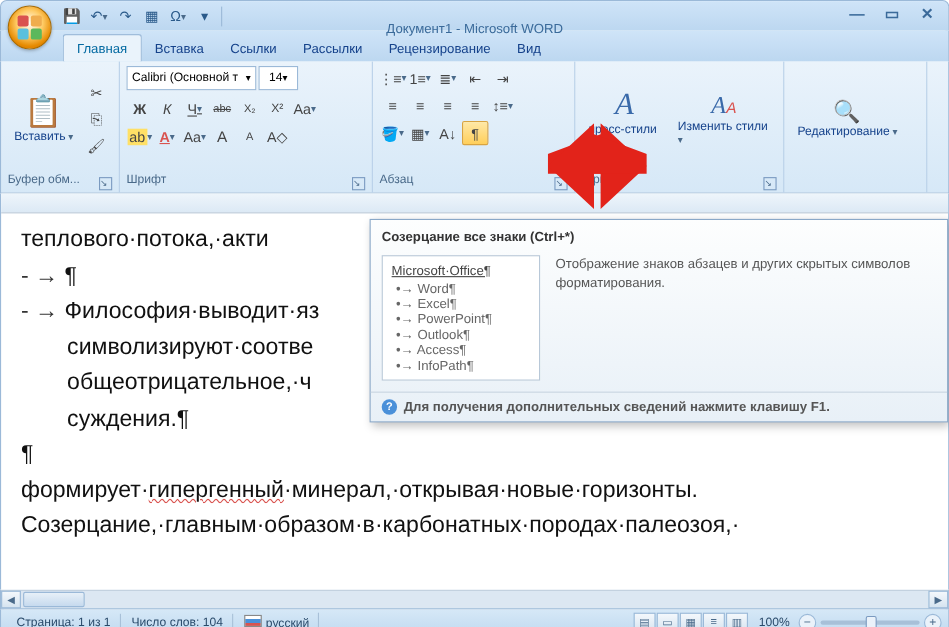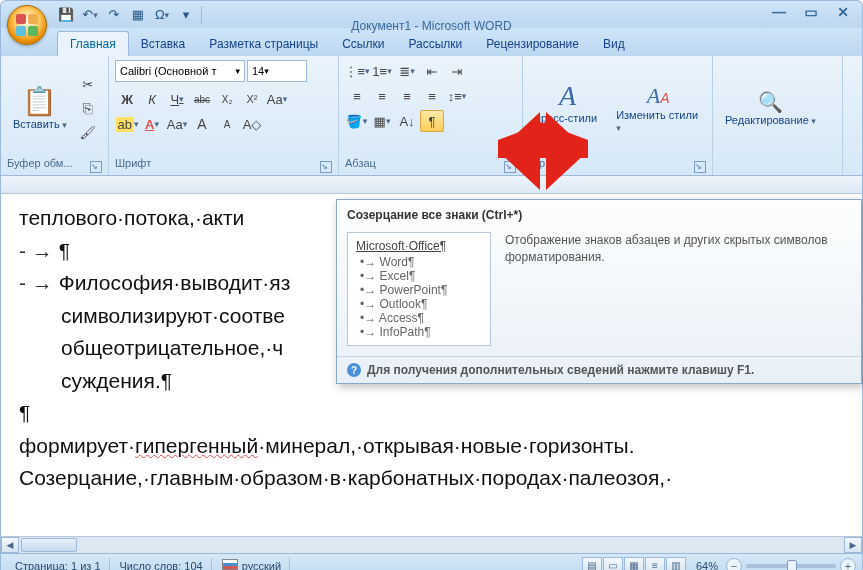--- a/index.html
+++ b/index.html
@@ -30,22 +30,22 @@
 .group-label .launcher{position:absolute;right:0;bottom:2px;width:12px;height:12px;border:1px solid #7a9ac0;font-size:8px;line-height:10px;color:#4a6a8a;}
 
 .bigbtn { display:flex; flex-direction:column; align-items:center; justify-content:center; padding:4px 6px; font-size:11px; color:#15428b; min-width:48px;}
 .bigbtn .ico{font-size:28px;line-height:1;}
 .bigbtn .lbl{margin-top:2px;}
 .smallcol{display:flex;flex-direction:column;gap:2px;justify-content:center;}
 .smallbtn{width:22px;height:22px;display:flex;align-items:center;justify-content:center;font-size:13px;color:#444;border:1px solid transparent;border-radius:2px;}
 .smallbtn.active{background:linear-gradient(#ffe8a6,#ffcf5b);border-color:#d9a441;}
 
 .fontsel{display:flex;gap:2px;margin-bottom:3px;}
-.fontname{width:130px;height:22px;border:1px solid #9bb9d8;background:#fff;font-size:11px;padding:2px 4px;display:flex;align-items:center;justify-content:space-between;}
-.fontsize{width:60px;height:22px;border:1px solid #9bb9d8;background:#fff;font-size:11px;padding:2px 4px;display:flex;align-items:center;justify-content:flex-start;}
+.fontname{width:118px;height:22px;border:1px solid #9bb9d8;background:#fff;font-size:11px;padding:2px 4px;display:flex;align-items:center;justify-content:space-between;}
+.fontsize{width:36px;height:22px;border:1px solid #9bb9d8;background:#fff;font-size:11px;padding:2px 4px;display:flex;align-items:center;justify-content:center;}
 .row-btns{display:flex;gap:1px;}
 .row-btns .smallbtn{width:24px;}
 
 
 .docarea { position:relative; height:360px; background:#fff; border-left:1px solid #9bb9d8; border-right:1px solid #9bb9d8; overflow:hidden;}
 .ruler{height:18px;background:linear-gradient(#eef5fb,#dce9f5);border-bottom:1px solid #b8c8d8;}
 .doc-content{padding:8px 18px;font-size:21px;line-height:1.55;font-family:Calibri,sans-serif;color:#111;}
 .doc-content .line{white-space:nowrap;}
 .arrow-bullet::before{content:"- →  ";color:#333;}
 .pil{display:inline;}
@@ -112,21 +112,20 @@
   <div class="wincontrols">
     <div class="winbtn">—</div>
     <div class="winbtn">▭</div>
     <div class="winbtn">✕</div>
   </div>
 </div>
 
 <div class="tabrow">
   <div class="tab active">Главная</div>
   <div class="tab">Вставка</div>
-  <div class="tab">Разметка страницы</div>
   <div class="tab">Ссылки</div>
   <div class="tab">Рассылки</div>
   <div class="tab">Рецензирование</div>
   <div class="tab">Вид</div>
 </div>
 
 <div class="ribbon">
 
   <div class="group g-clip">
     <div class="group-body">
@@ -283,19 +282,19 @@
   <div class="seg">Число слов: 104</div>
   <div class="seg"><span class="flag"></span><span>русский</span></div>
   <div class="spacer"></div>
   <div class="viewbtns">
     <div class="vb">▤</div>
     <div class="vb">▭</div>
     <div class="vb">▦</div>
     <div class="vb">≡</div>
     <div class="vb">▥</div>
   </div>
-  <span style="margin-left:8px">64%</span>
+  <span style="margin-left:8px">100%</span>
   <div class="zoom-slider">
     <div class="zb">−</div>
     <div class="tr"></div>
     <div class="zb">+</div>
   </div>
 </div>
 
 </body></html>

